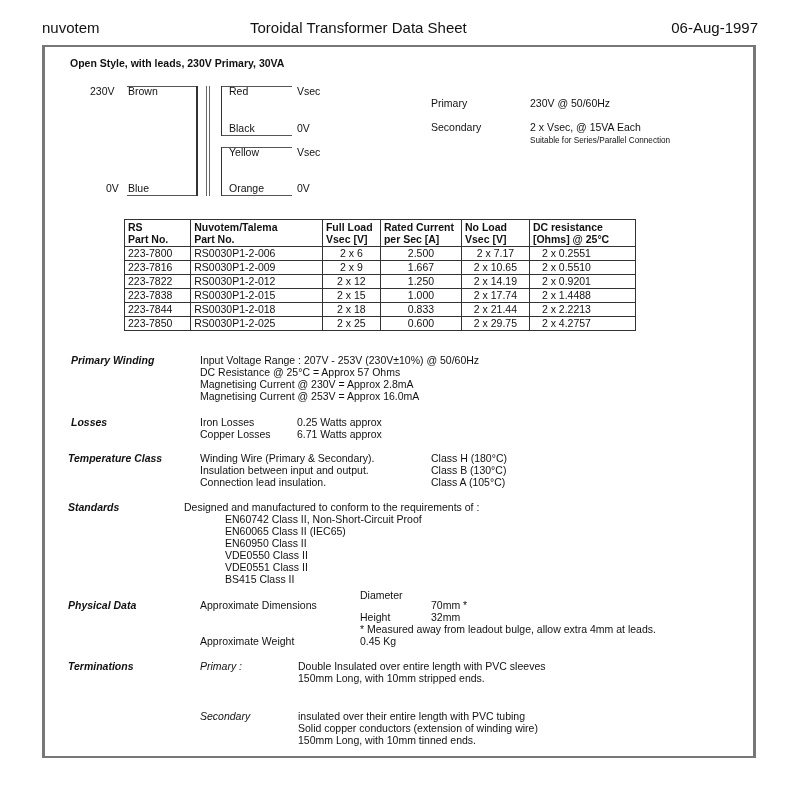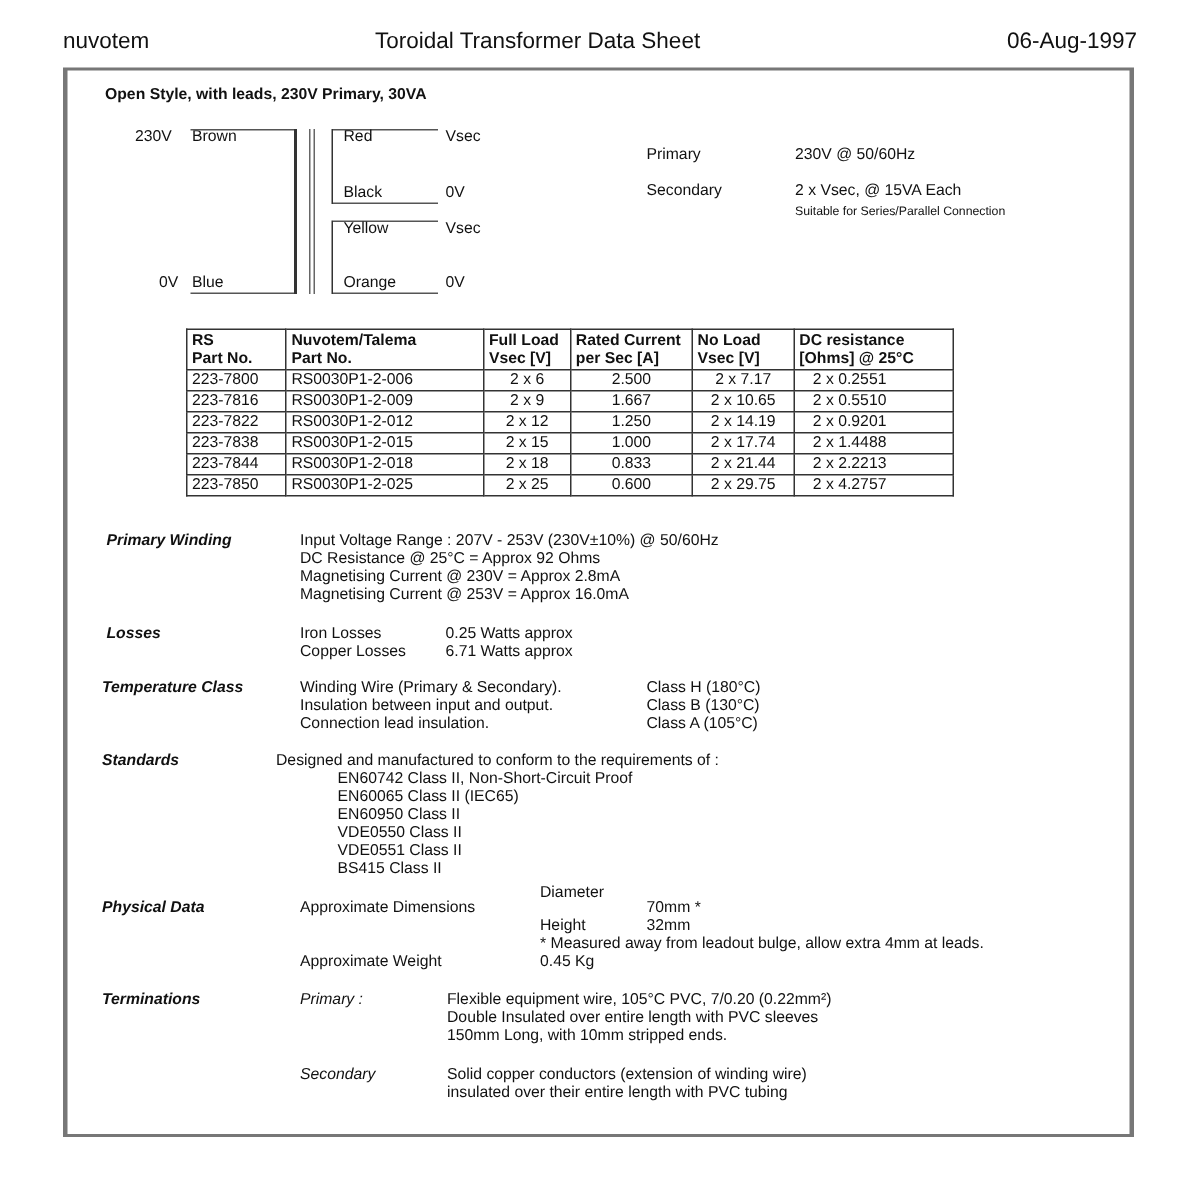--- a/index.html
+++ b/index.html
@@ -158,21 +158,21 @@
       <td class="c">0.600</td>
       <td class="c">2 x 29.75</td>
       <td class="cl">2 x 4.2757</td>
     </tr>
   </tbody>
 </table>
 
 <span class="abs label" style="left:71px; top:354px;">Primary Winding</span>
 <div class="abs body" style="left:200px; top:354px;">
   <div>Input Voltage Range : 207V - 253V  (230V±10%) @ 50/60Hz</div>
-  <div>DC Resistance @ 25°C = Approx 92 Ohms</div>
+  <div>DC Resistance @ 25°C = Approx 57 Ohms</div>
   <div>Magnetising Current @ 230V = Approx 2.8mA</div>
   <div>Magnetising Current @ 253V = Approx 16.0mA</div>
 </div>
 
 <span class="abs label" style="left:71px; top:416px;">Losses</span>
 <span class="abs body" style="left:200px; top:416px;">Iron Losses</span>
 <span class="abs body" style="left:297px; top:416px;">0.25 Watts approx</span>
 <span class="abs body" style="left:200px; top:428px;">Copper Losses</span>
 <span class="abs body" style="left:297px; top:428px;">6.71 Watts approx</span>
 
@@ -201,21 +201,21 @@
 <span class="abs body" style="left:431px; top:599px;">70mm *</span>
 <span class="abs body" style="left:360px; top:611px;">Height</span>
 <span class="abs body" style="left:431px; top:611px;">32mm</span>
 <span class="abs body" style="left:360px; top:623px;">* Measured away from leadout bulge, allow extra 4mm at leads.</span>
 <span class="abs body" style="left:200px; top:635px;">Approximate Weight</span>
 <span class="abs body" style="left:360px; top:635px;">0.45 Kg</span>
 
 <span class="abs label" style="left:68px; top:660px;">Terminations</span>
 <span class="abs body it" style="left:200px; top:660px;">Primary :</span>
 <div class="abs body" style="left:298px; top:660px;">
-  <div>Flexible equipment wire, 105°C PVC, 7/0.20 (0.22mm²)</div>
   <div>Double Insulated over entire length with PVC sleeves</div>
   <div>150mm Long, with 10mm stripped ends.</div>
 </div>
 <span class="abs body it" style="left:200px; top:710px;">Secondary</span>
 <div class="abs body" style="left:298px; top:710px;">
+  <div>insulated over their entire length with PVC tubing</div>
   <div>Solid copper conductors (extension of winding wire)</div>
-  <div>insulated over their entire length with PVC tubing</div>
+  <div>150mm Long, with 10mm tinned ends.</div>
 </div>
 
 </body></html>

